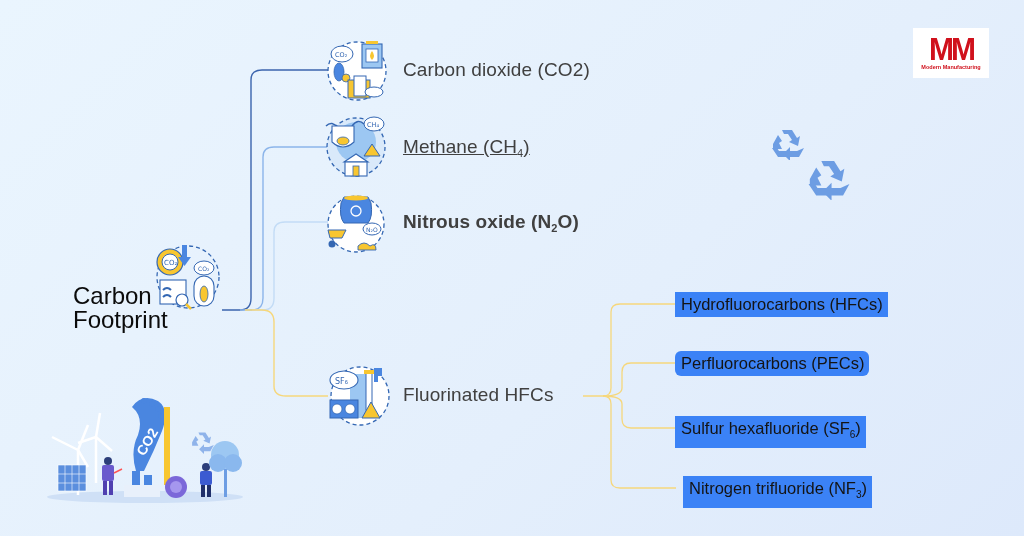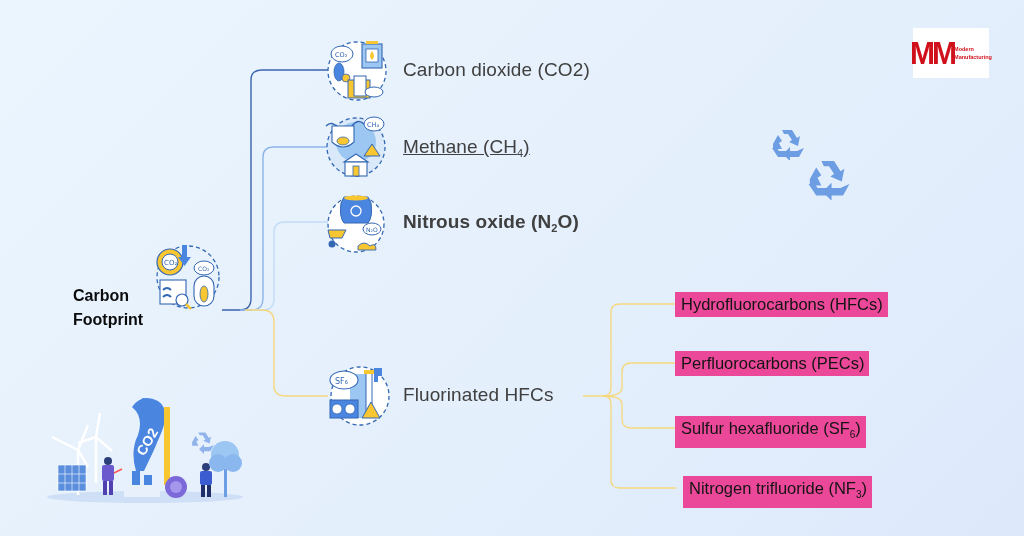--- a/index.html
+++ b/index.html
@@ -10,31 +10,31 @@
     color: #111;
   }
   .abs { position: absolute; }
   svg.connectors { position: absolute; left: 0; top: 0; }
   .node-label {
     position: absolute; font-size: 19px; color: #404040; white-space: nowrap;
     letter-spacing: 0.1px;
   }
   .node-label sub { font-size: 11px; vertical-align: -4px; }
   .root-title {
-    position: absolute; left: 73px; top: 284px; font-size: 16px; font-weight: bold;
+    position: absolute; left: 73px; top: 284px; font-size: 24px; font-weight: normal;
     line-height: 24px; color: #0b0b0b;
   }
   .tag {
-    position: absolute; background: #ec4899; font-size: 16.5px; color: #141414;
+    position: absolute; background: #3b82f6; font-size: 16.5px; color: #141414;
     padding: 2px 5px 3px 6px; white-space: nowrap; line-height: 20px;
   }
   .tag sub { font-size: 10px; vertical-align: -4px; }
   .logo {
     position: absolute; left: 913px; top: 28px; width: 76px; height: 50px; background: #fff;
-    display: flex; flex-direction: row; align-items: center; justify-content: center;
+    display: flex; flex-direction: column; align-items: center; justify-content: center;
   }
   .logo-mark { color: #d0111c; font-weight: bold; font-size: 30px; line-height: 28px; letter-spacing: -3px; font-family: "Liberation Sans", sans-serif; transform: scaleY(1.05); }
   .logo-sub { color: #d0111c; font-size: 5.5px; line-height: 8px; font-weight: bold; }
 </style>
 </head>
 <body>
 
 <svg class="connectors" width="1024" height="536">
 
   <path d="M222 310 H240 Q251 310 251 298 V80 Q251 70 262 70 H328" fill="none" stroke="#3b64ad" stroke-width="1.4"></path>
@@ -155,21 +155,21 @@
     <polygon points="45,38 36,54 54,54" fill="#f8c630" stroke="#3467b3" stroke-width="1"></polygon>
   </svg>
 </div>
 <div class="node-label" style="left:403px;top:384px;">
   <span>Fluorinated HFCs</span>
 </div>
 
 <div class="tag" style="left:675px;top:292px;">
   <span>Hydrofluorocarbons (HFCs)</span>
 </div>
-<div class="tag" style="left:675px;top:351px;">
+<div class="tag" style="left:675px;top:351px;border-radius:6px;">
   <span>Perfluorocarbons (PECs)</span>
 </div>
 <div class="tag" style="left:675px;top:416px;">
   <span>Sulfur hexafluoride (SF</span><sub>6</sub><span>)</span>
 </div>
 <div class="tag" style="left:683px;top:476px;">
   <span>Nitrogen trifluoride (NF</span><sub>3</sub><span>)</span>
 </div>
 
 <div class="abs" style="left:770px;top:128px;width:36px;height:32px;">

